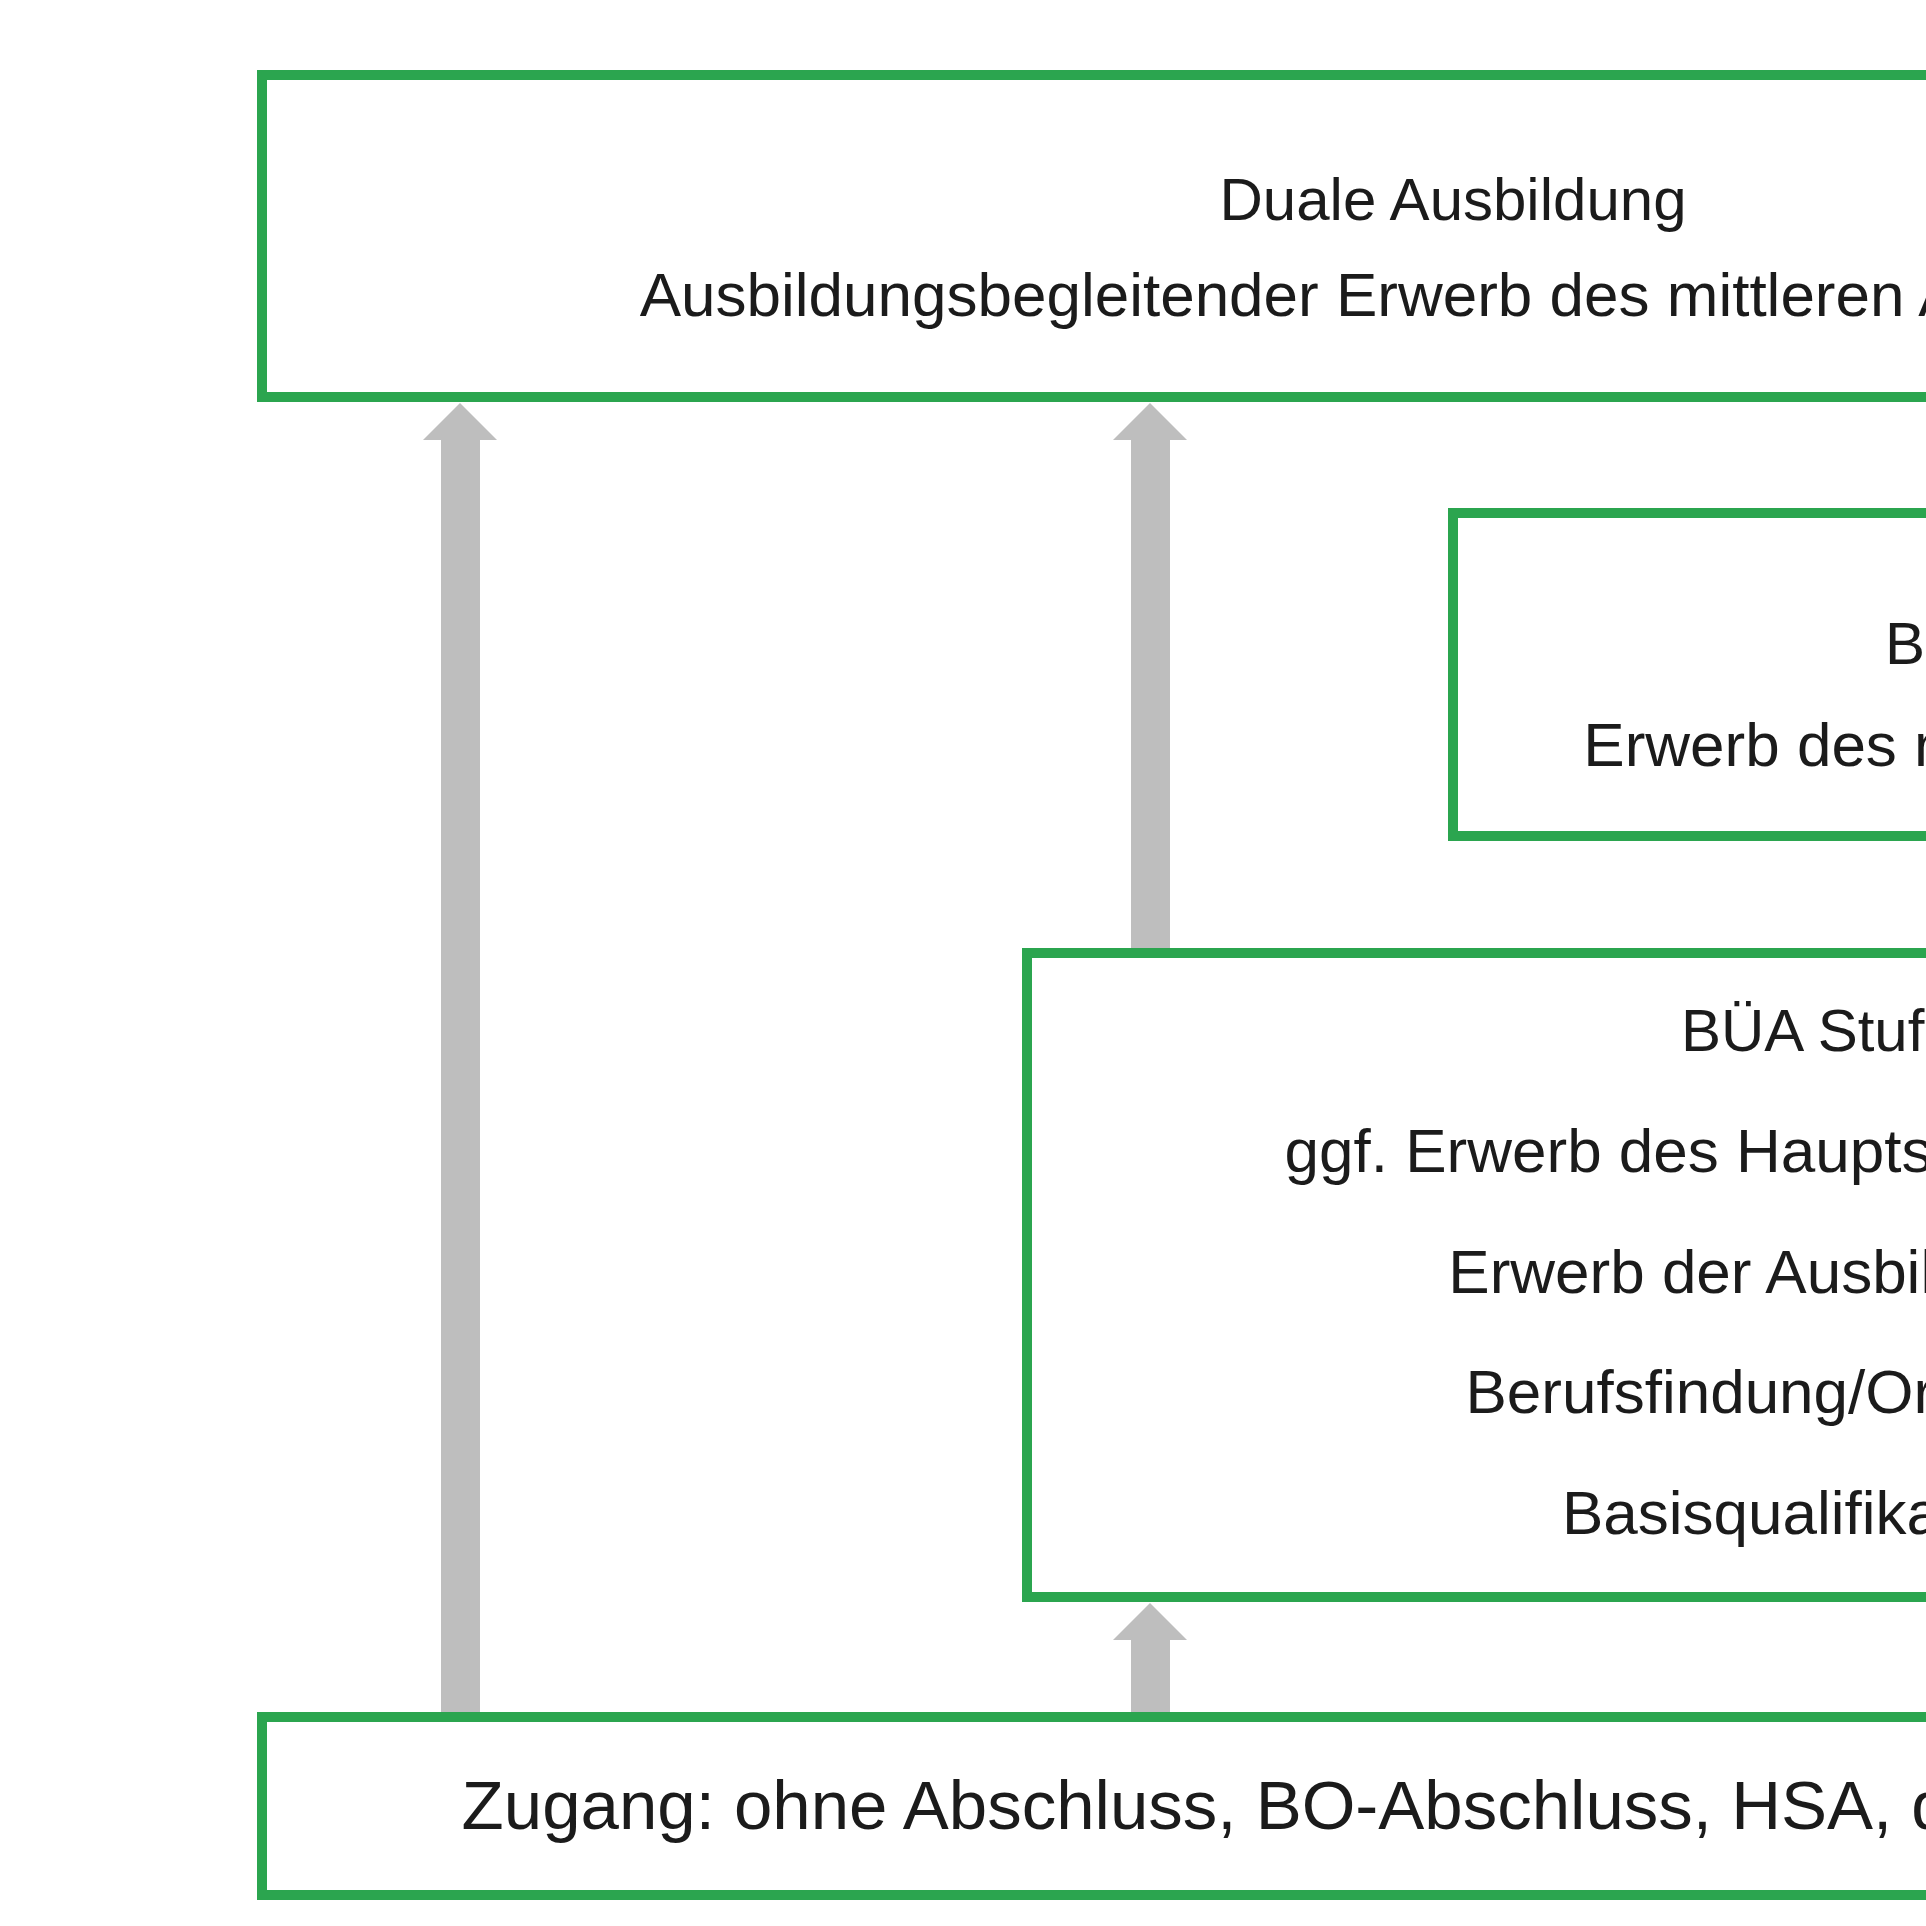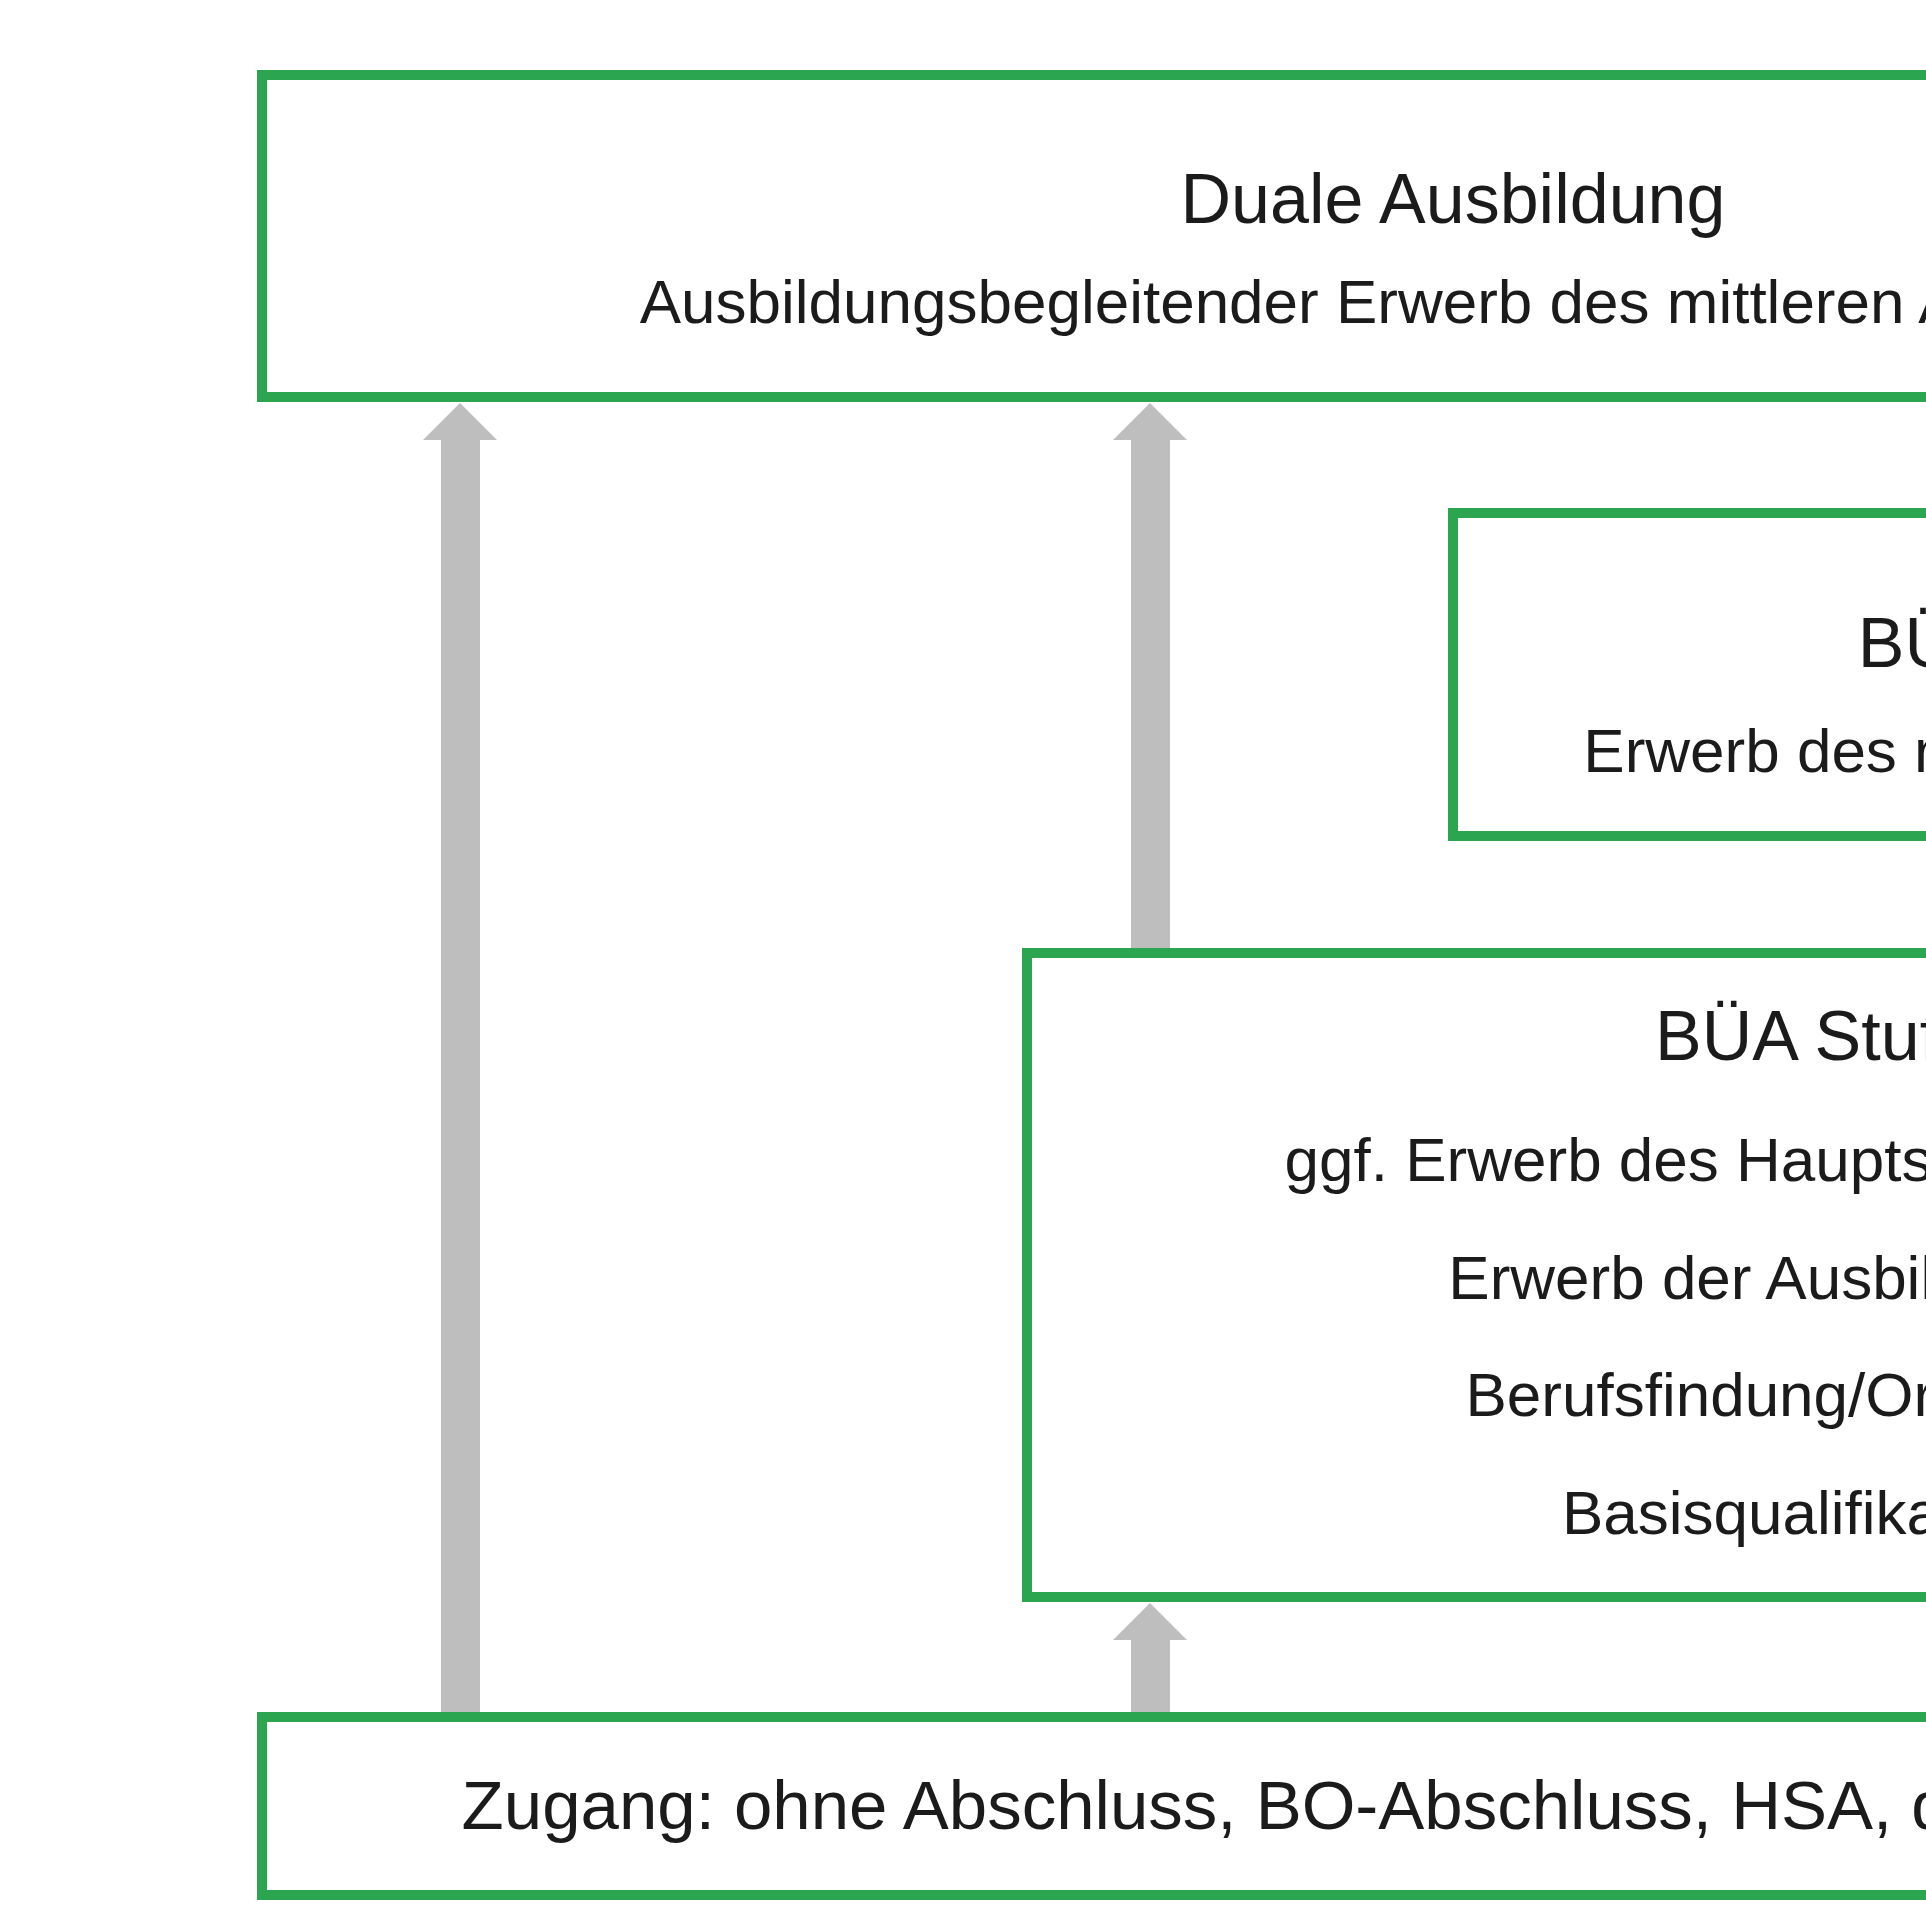--- a/index.html
+++ b/index.html
@@ -22,21 +22,21 @@
   .box {
     position: absolute;
     background: #fff;
     border: 10.8px solid var(--green);
     display: flex;
     flex-direction: column;
     align-items: center;
     text-align: center;
     z-index: 2;
   }
-  .box-title    { font-size: 70px; line-height: 1.25; white-space: nowrap; }
+  .box-title    { font-size: 60px; line-height: 1.25; white-space: nowrap; }
   .box-subtitle { font-size: 62px; line-height: 1.2;  white-space: nowrap; }
   .box-item     { font-size: 62px; line-height: 1.2;  white-space: nowrap; }
 
   #box-duale {
     left: 257px; top: 70px; width: 2392px; height: 332px;
     justify-content: center; padding-top: 23px; gap: 21px;
   }
   #box-buea2 {
     left: 1448px; top: 508px; width: 1201px; height: 333px;
     justify-content: center; padding-top: 39px; gap: 27px;

